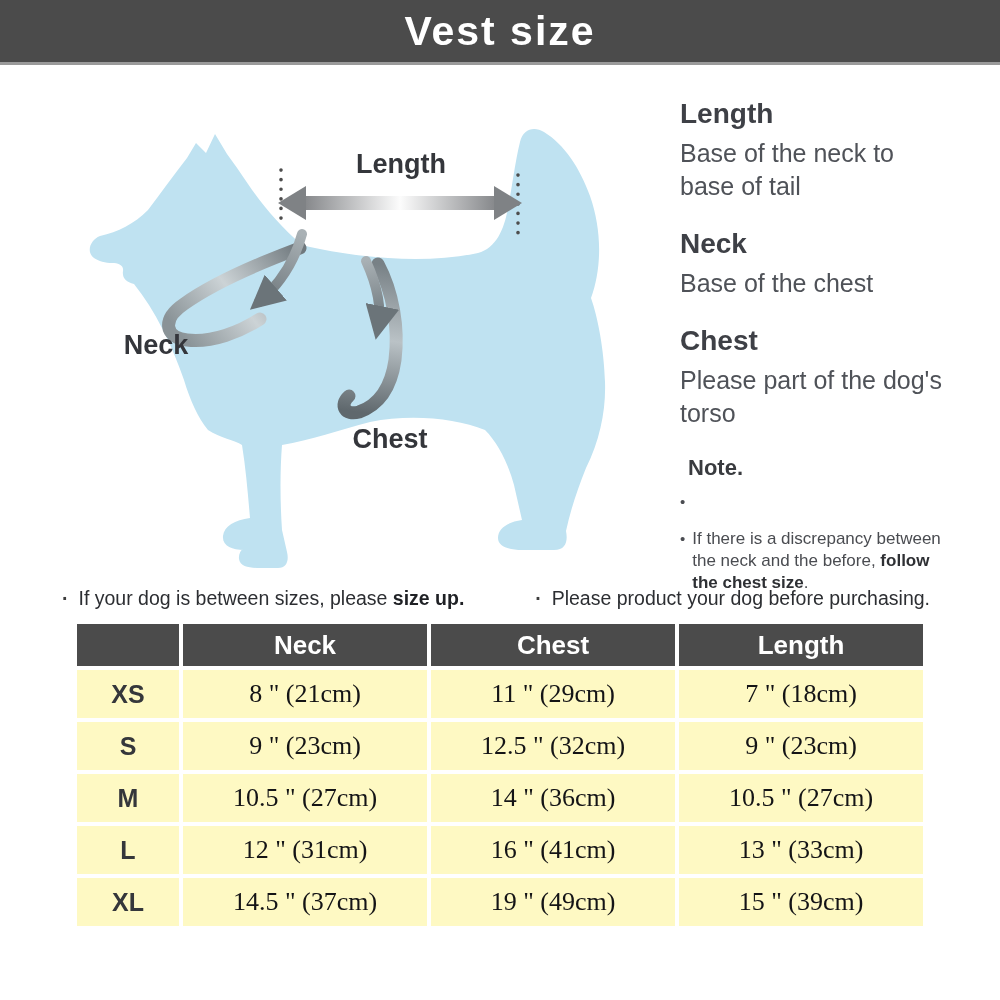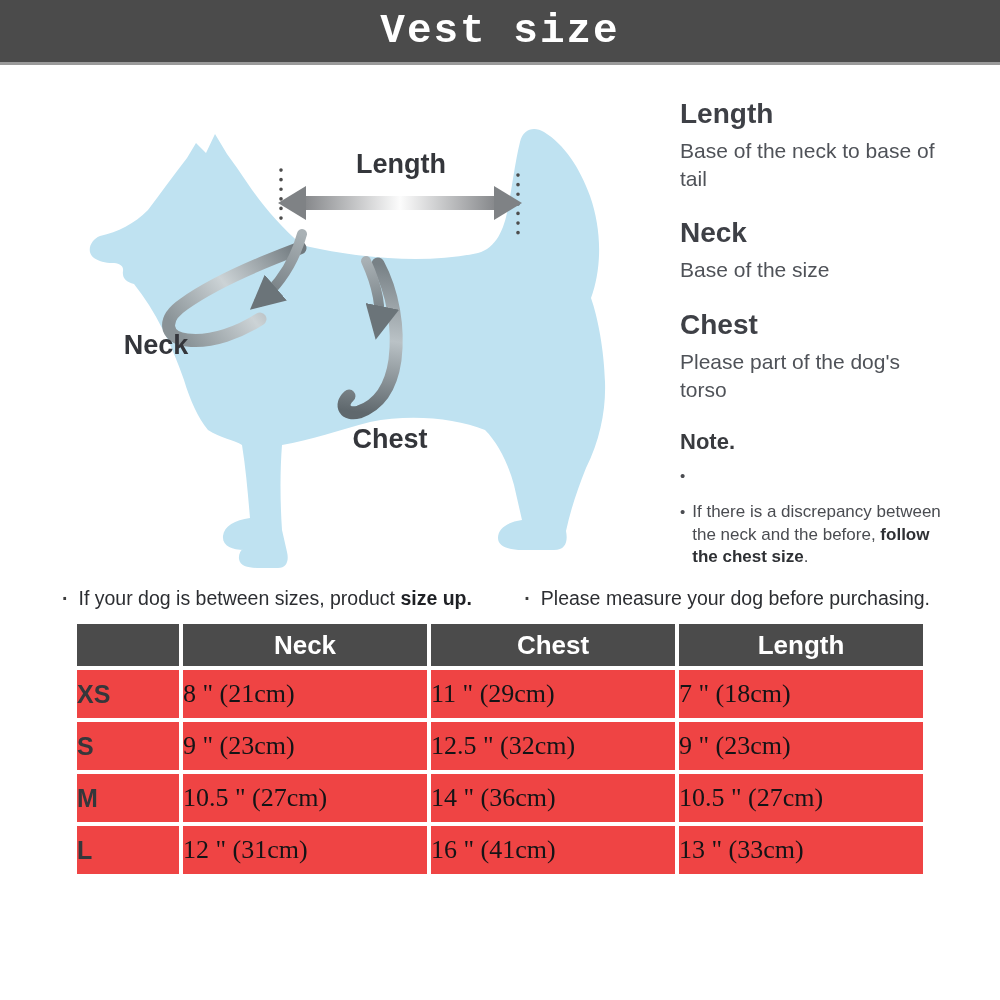--- a/index.html
+++ b/index.html
@@ -3,52 +3,52 @@
 <meta charset="utf-8">
 <style>
   html,body{margin:0;padding:0;background:#ffffff;}
   .frame{
     position:relative;width:1000px;height:1000px;margin:0 auto;background:#ffffff;
     font-family:"Liberation Sans", sans-serif;overflow:hidden;
   }
   
   .titlebar{
     position:absolute;top:0;left:0;width:100%;height:62px;background:#4b4b4b;
-    border-bottom:3px solid #9a9a9a;display:flex;align-items:center;justify-content:center;font-family:Liberation Mono, monospace;
+    border-bottom:3px solid #9a9a9a;display:flex;align-items:center;justify-content:center;
   }
   .titlebar .title{color:#ffffff;font-size:41px;font-weight:bold;letter-spacing:2px;}
   
   .dog-svg{position:absolute;left:60px;top:100px;width:600px;height:470px;}
   .svg-label{font-family:"Liberation Sans",sans-serif;font-weight:bold;font-size:27px;fill:#34363b;}
   
   .infocol{position:absolute;left:680px;top:98px;width:266px;}
   .term{font-size:28px;font-weight:bold;color:#3e4046;margin:0 0 7px 0;}
-  .desc{font-size:21px;color:#4f5258;line-height:1.32;margin:0 0 25px 0;}
-  .note-h{font-size:22px;font-weight:bold;color:#393b3f;margin:4px 0 10px 0;}
+  .desc{font-size:25px;color:#4f5258;line-height:1.32;margin:0 0 25px 0;}
+  .note-h{font-size:22px;font-weight:bold;color:#393b3f;margin:4px 0 10px 8px;}
   .nb{display:flex;font-size:17px;color:#4a4c51;line-height:1.32;margin-bottom:14px;}
   .nb .dot{margin-right:7px;font-size:15px;line-height:1.5;}
   .nb b{color:#2e3034;}
   
   .tips{
     position:absolute;left:62px;top:587px;width:868px;display:flex;
     justify-content:space-between;font-size:19.5px;color:#2c2e32;
   }
   .tip{display:flex;align-items:baseline;white-space:nowrap;}
   .tip .dot{margin-right:10px;font-weight:bold;color:#3c3c3c;}
   .tip b{color:#1f2125;text-align:right;}
   
   .sizetable{
     position:absolute;left:73px;top:620px;width:854px;
     border-collapse:separate;border-spacing:4px;table-layout:fixed;
   }
   .sizetable th{
     background:#4b4b4b;color:#ffffff;font-size:26px;font-weight:bold;
     height:42px;padding:0;text-align:center;
   }
-  .sizetable td{background:#ef4444;text-align:left;height:48px;padding:0;}
+  .sizetable td{background:#fef9c3;text-align:center;height:48px;padding:0;}
   .sizetable td.size{font-size:25px;font-weight:bold;color:#35373b;}
   .sizetable td.val{font-family:"Liberation Serif", serif;font-size:26px;color:#141416;}
 </style>
 </head>
 <body>
 
 <div class="frame">
 
   <div class="titlebar">
     <span class="title">Vest size</span>
@@ -125,21 +125,21 @@
     <text class="svg-label" x="330" y="348" text-anchor="middle">Chest</text>
   </svg>
 
   <div class="infocol">
     <div>
       <div class="term">Length</div>
       <div class="desc">Base of the neck to base of tail</div>
     </div>
     <div>
       <div class="term">Neck</div>
-      <div class="desc">Base of the size</div>
+      <div class="desc">Base of the chest</div>
     </div>
     <div>
       <div class="term">Chest</div>
       <div class="desc">Please part of the dog's torso</div>
     </div>
 
     <div class="note-h">Note.</div>
     <div class="nb">
       <span class="dot">•</span>
     </div>
@@ -147,25 +147,25 @@
       <span class="dot">•</span>
       <span>
         <span>If there is a discrepancy between the neck and the before, </span><b>follow the chest size</b><span>.</span>
       </span>
     </div>
   </div>
 
   <div class="tips">
     <div class="tip">
       <span class="dot">·</span>
-      <span><span>If your dog is between sizes, product </span><b>size up.</b></span>
+      <span><span>If your dog is between sizes, please </span><b>size up.</b></span>
     </div>
     <div class="tip">
       <span class="dot">·</span>
-      <span>Please measure your dog before purchasing.</span>
+      <span>Please product your dog before purchasing.</span>
     </div>
   </div>
 
   <table class="sizetable">
     <colgroup>
       <col style="width:102px">
         <col>
         <col>
         <col>
     </colgroup>
@@ -195,16 +195,22 @@
       <td class="val c-neck">10.5 " (27cm)</td>
       <td class="val c-chest">14 " (36cm)</td>
       <td class="val c-length">10.5 " (27cm)</td>
     </tr>
         <tr>
       <td class="size">L</td>
       <td class="val c-neck">12 " (31cm)</td>
       <td class="val c-chest">16 " (41cm)</td>
       <td class="val c-length">13 " (33cm)</td>
     </tr>
+        <tr>
+      <td class="size">XL</td>
+      <td class="val c-neck">14.5 " (37cm)</td>
+      <td class="val c-chest">19 " (49cm)</td>
+      <td class="val c-length">15 " (39cm)</td>
+    </tr>
       </tbody>
   </table>
 
 </div>
 
 </body></html>

